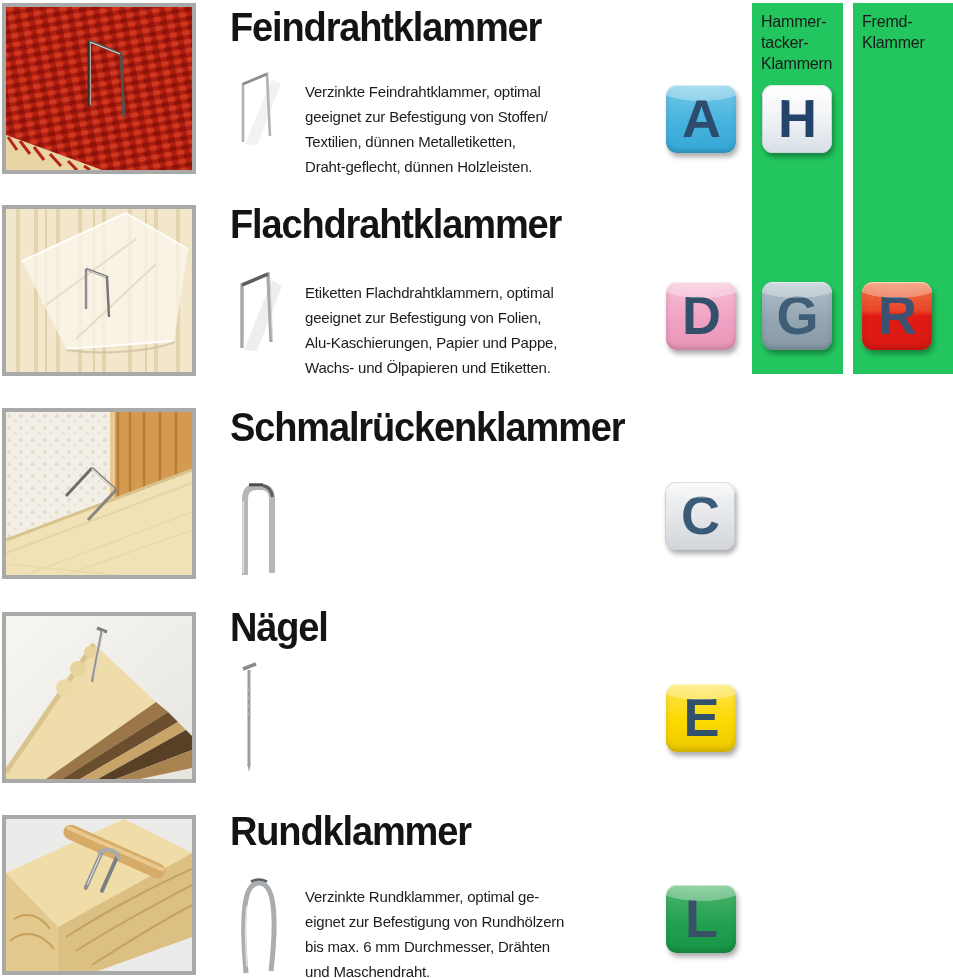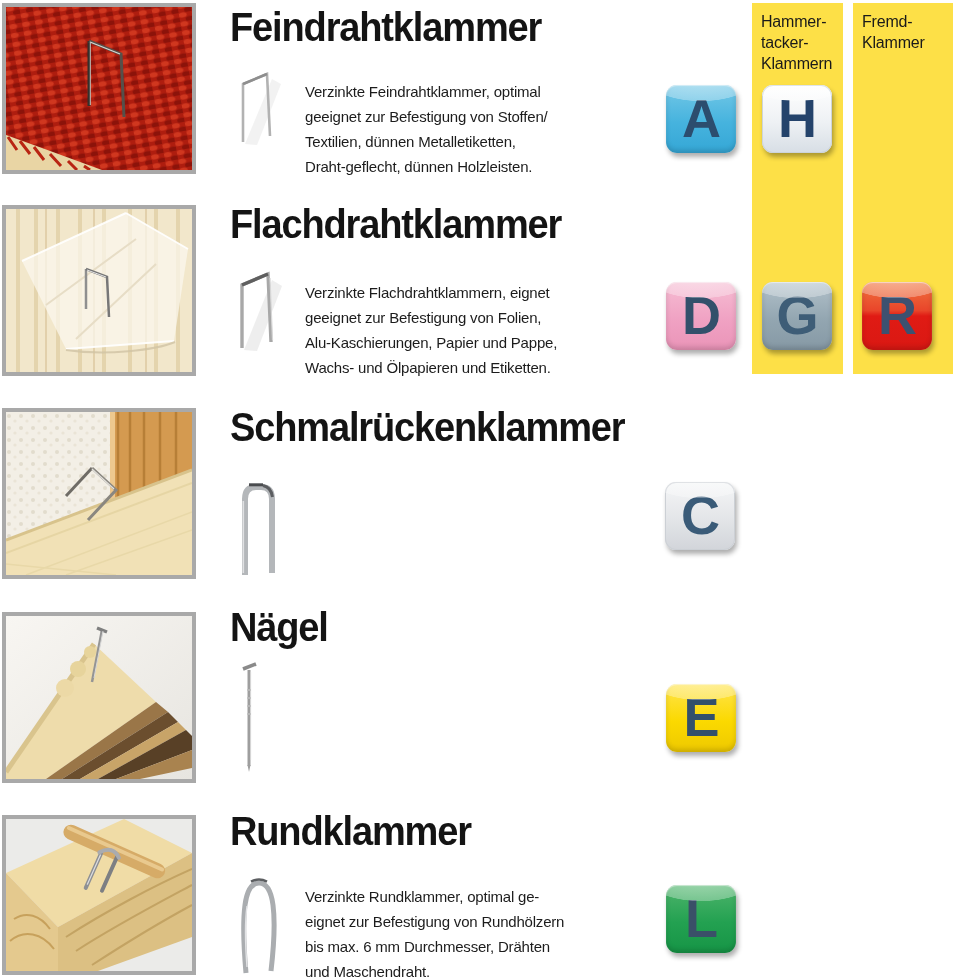--- a/index.html
+++ b/index.html
@@ -1,21 +1,21 @@
 <!DOCTYPE html>
 <html><head>
 <meta charset="utf-8">
 <style>
   html,body{margin:0;padding:0;background:#fff;}
   .page{
     position:relative;width:953px;height:978px;background:#fff;overflow:hidden;
     font-family:"Liberation Sans","DejaVu Sans",sans-serif;color:#161616;
   }
   
-  .gcol{position:absolute;top:3px;height:371px;background:#fde047;}
+  .gcol{position:absolute;top:3px;height:371px;background:#22c55e;}
   .gcol.c1{left:752px;width:91px;}
   .gcol.c2{left:853px;width:111px;}
   .gcol-label{
     padding:8px 0 0 9px;font-size:16px;line-height:21px;color:#1a1a1a;
     white-space:pre-line;letter-spacing:-0.2px;
   }
   
   .photo{position:absolute;left:2px;width:186px;border:4px solid #a9a9a9;
          box-shadow:inset 0 0 0 1px #d9d9d9;background:#fff;}
   .photo svg{display:block;width:100%;height:100%;}
@@ -135,21 +135,21 @@
   </div>
   <div class="title" style="top:201px;">Flachdrahtklammer</div>
   <div class="sicon" style="left:230px;top:266px;width:56px;height:86px;">
     <svg viewBox="0 0 56 86">
       <polygon points="14,84 42,14 52,20 27,85" fill="#e3e3e3" opacity="0.6"></polygon>
       <polyline points="12,82 12,19 38,8 41,76" fill="none" stroke="#a8a8a8" stroke-width="3.4"></polyline>
       <line x1="12" y1="19" x2="38" y2="8" stroke="#5f5f5f" stroke-width="3.4"></line>
       <line x1="40" y1="12" x2="42.5" y2="74" stroke="#d7d7d7" stroke-width="1.2"></line>
     </svg>
   </div>
-  <div class="desc" style="top:280px;">Verzinkte Flachdrahtklammern, eignet
+  <div class="desc" style="top:280px;">Etiketten Flachdrahtklammern, optimal
 geeignet zur Befestigung von Folien,
 Alu-Kaschierungen, Papier und Pappe,
 Wachs- und Ölpapieren und Etiketten.</div>
   <div class="badge badge-D">
       <span class="bl">D</span>
     </div>
   <div class="badge badge-G">
       <span class="bl">G</span>
     </div>
   <div class="badge badge-R">

